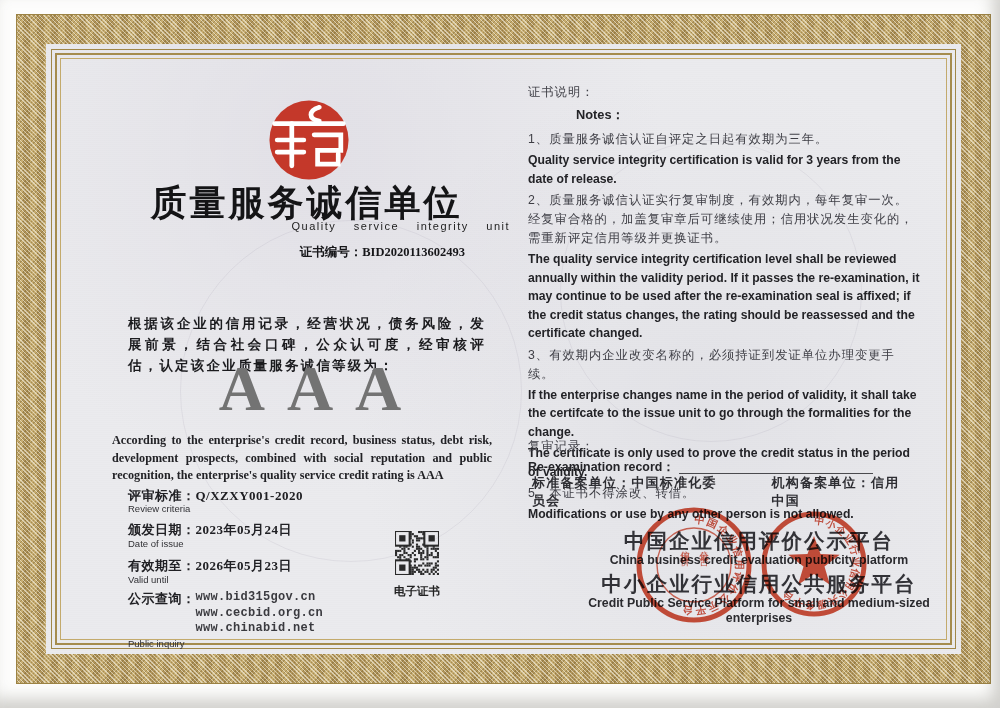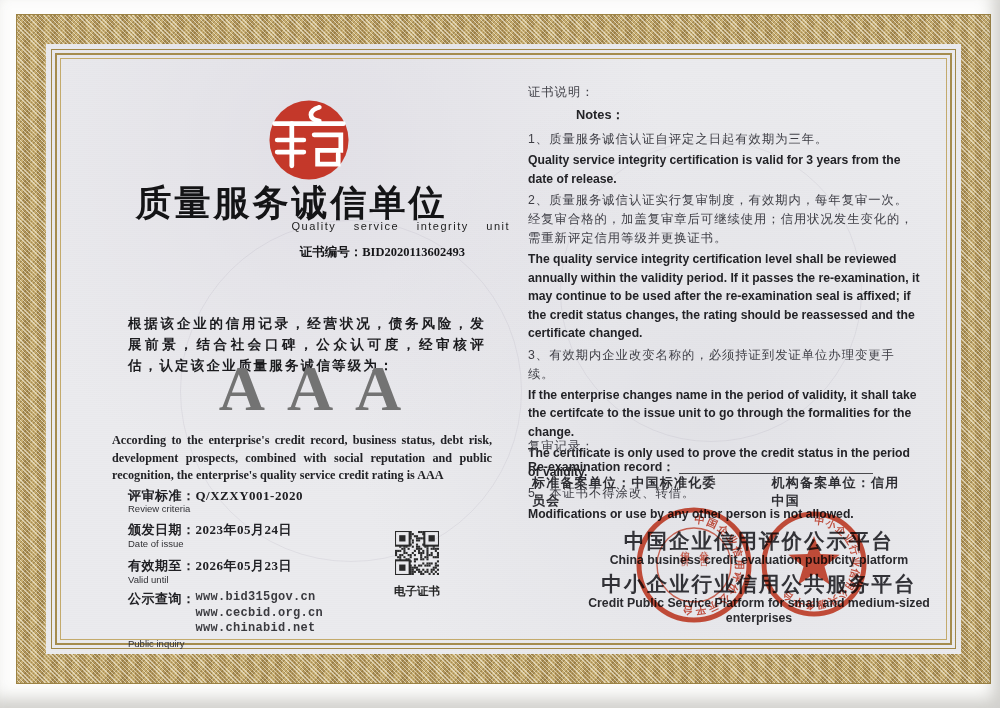--- a/index.html
+++ b/index.html
@@ -20,21 +20,21 @@
       #e9e9ec;}
   .line-a{position:absolute;top:49px;left:51px;right:44px;bottom:59px;border:1px solid #a08748;}
   .line-b{position:absolute;top:53px;left:55px;right:48px;bottom:63px;border:2px solid #a58c4e;}
   .line-c{position:absolute;top:58px;left:60px;right:53px;bottom:68px;border:1px solid #c3aa6c;}
   .vignette{position:absolute;inset:0;pointer-events:none;z-index:40;
     box-shadow:inset -7px -9px 16px rgba(95,88,78,.28), inset 5px 4px 10px rgba(255,255,255,.55);}
   .wm{position:absolute;border:1px solid rgba(150,140,165,.14);border-radius:50%;pointer-events:none;}
   
   .abs{position:absolute;}
   
-  .title-cn{left:89px;top:179px;width:405px;text-align:center;font-size:36px;font-weight:bold;
+  .title-cn{left:104px;top:179px;width:405px;text-align:center;font-size:36px;font-weight:bold;
     letter-spacing:3px;color:#141416;}
   .title-en{left:105px;top:220px;width:405px;text-align:right;font-size:11px;font-weight:400;
     font-family:"Liberation Sans","DejaVu Sans",sans-serif;color:#222;letter-spacing:1.5px;word-spacing:13px;}
   .cert-no{left:110px;top:244px;width:355px;text-align:right;font-size:12.5px;font-weight:bold;color:#17171a;}
   .company{left:105px;top:283px;width:405px;text-align:center;font-size:23px;font-weight:bold;letter-spacing:1px;}
   .statement-cn{left:128px;top:313px;width:358px;font-size:13.5px;font-weight:600;letter-spacing:2.2px;
     line-height:21px;text-align:justify;color:#1b1b1e;}
   .rating{left:110px;top:352px;width:400px;text-align:center;font-size:64px;font-weight:bold;
     letter-spacing:22px;padding-left:22px;box-sizing:border-box;}
   .statement-en{left:112px;top:432px;width:380px;font-size:12.2px;font-weight:bold;line-height:17.5px;

